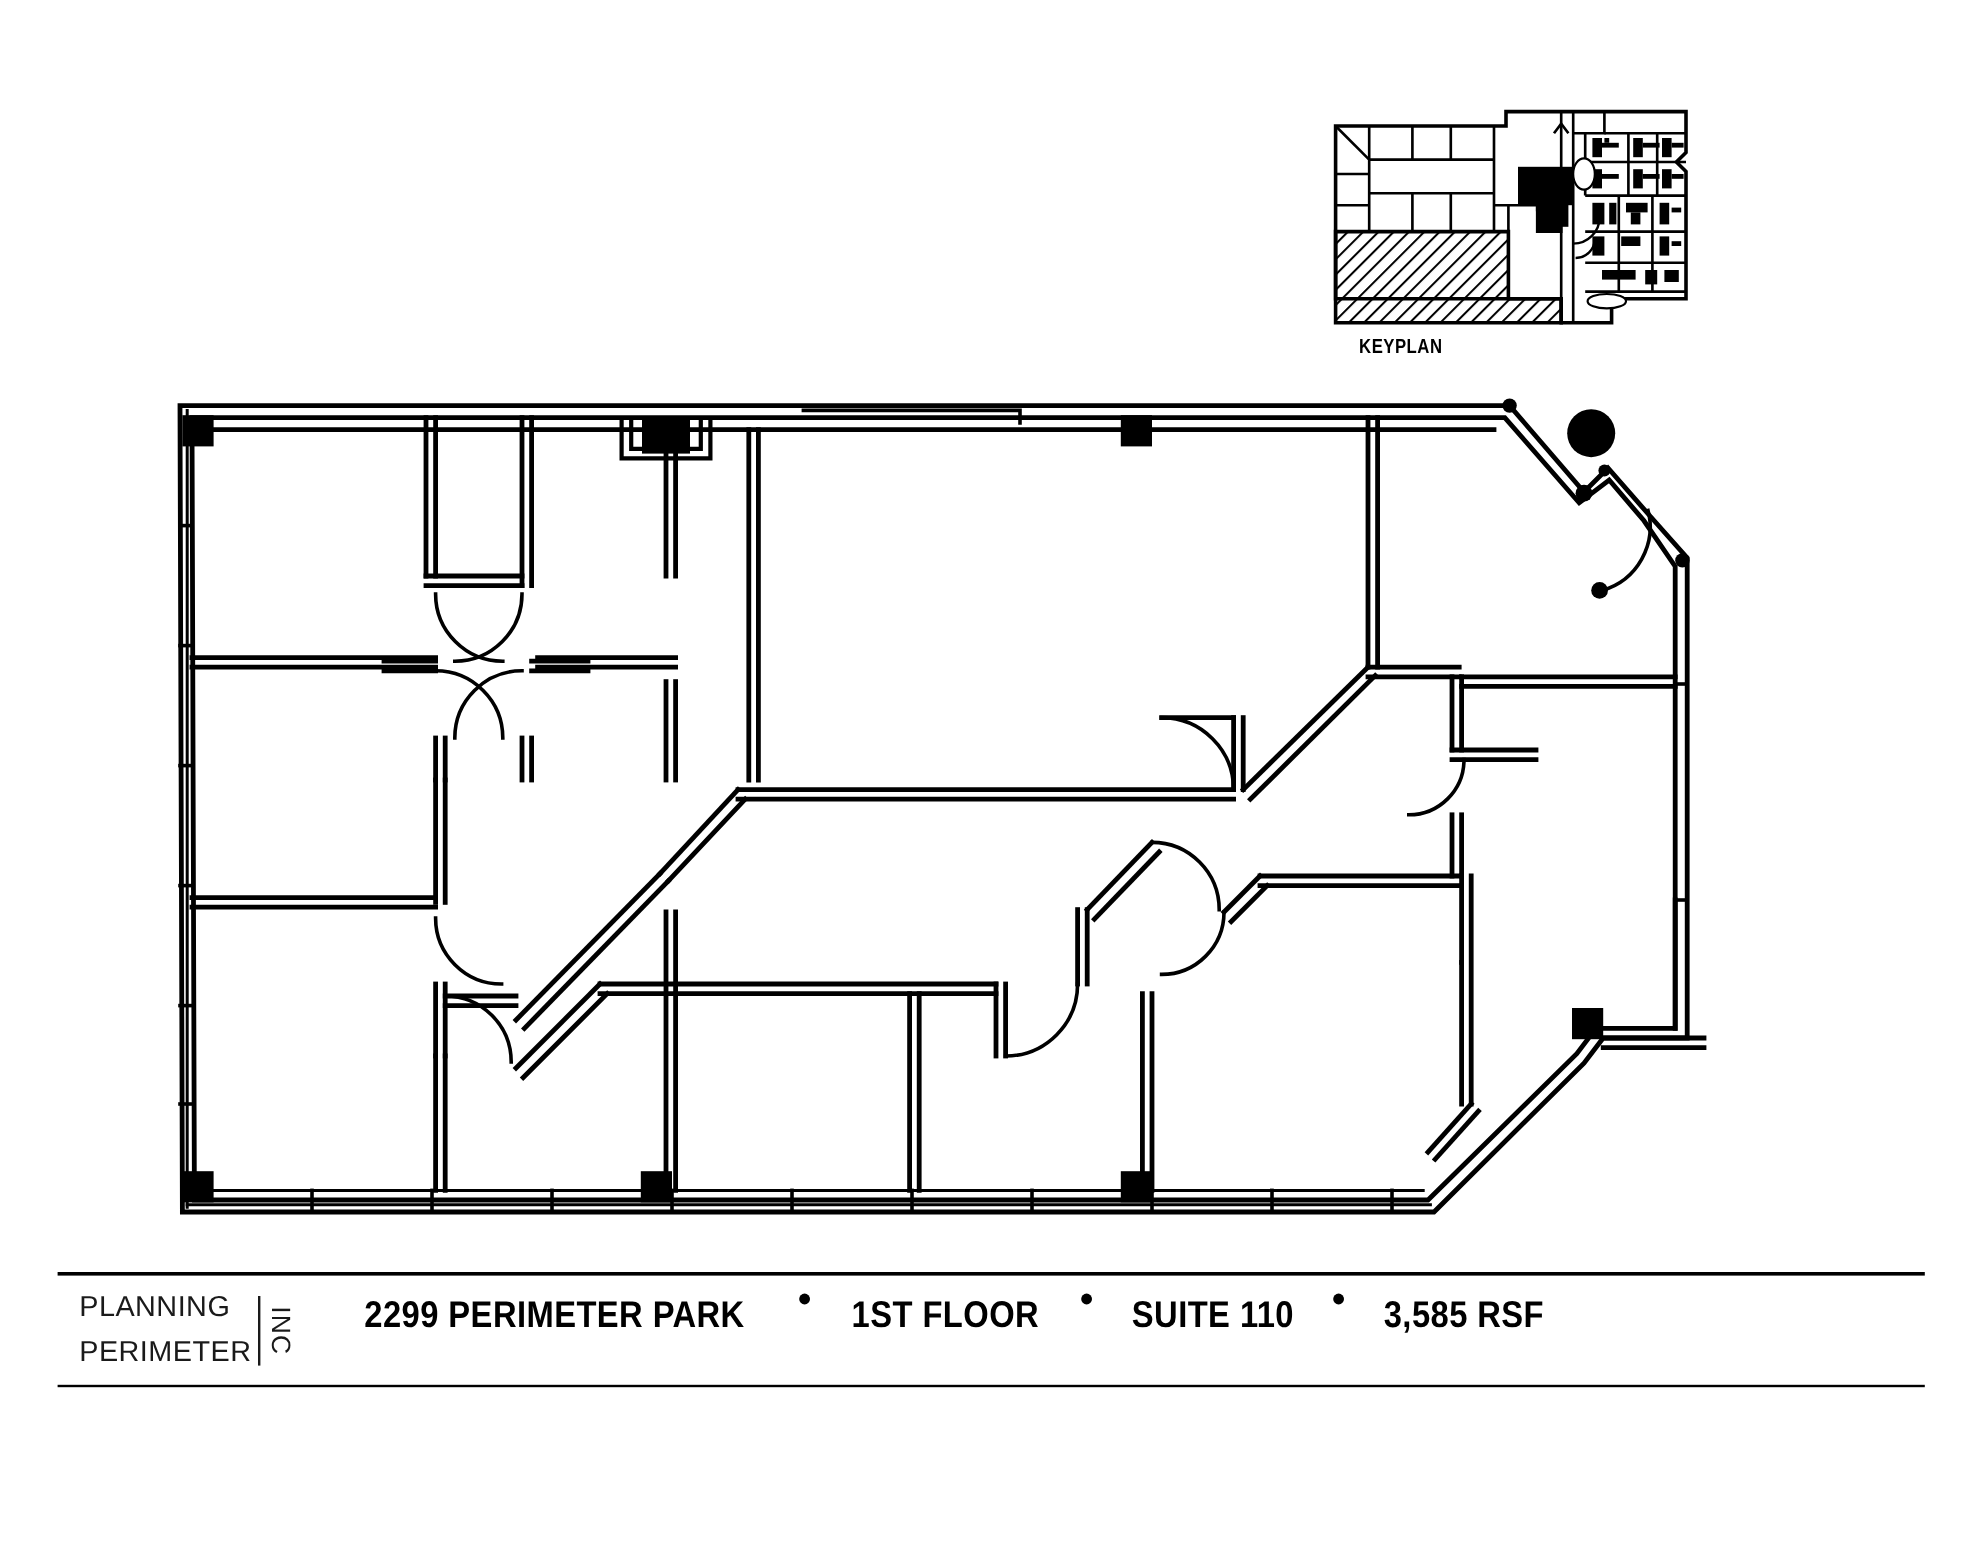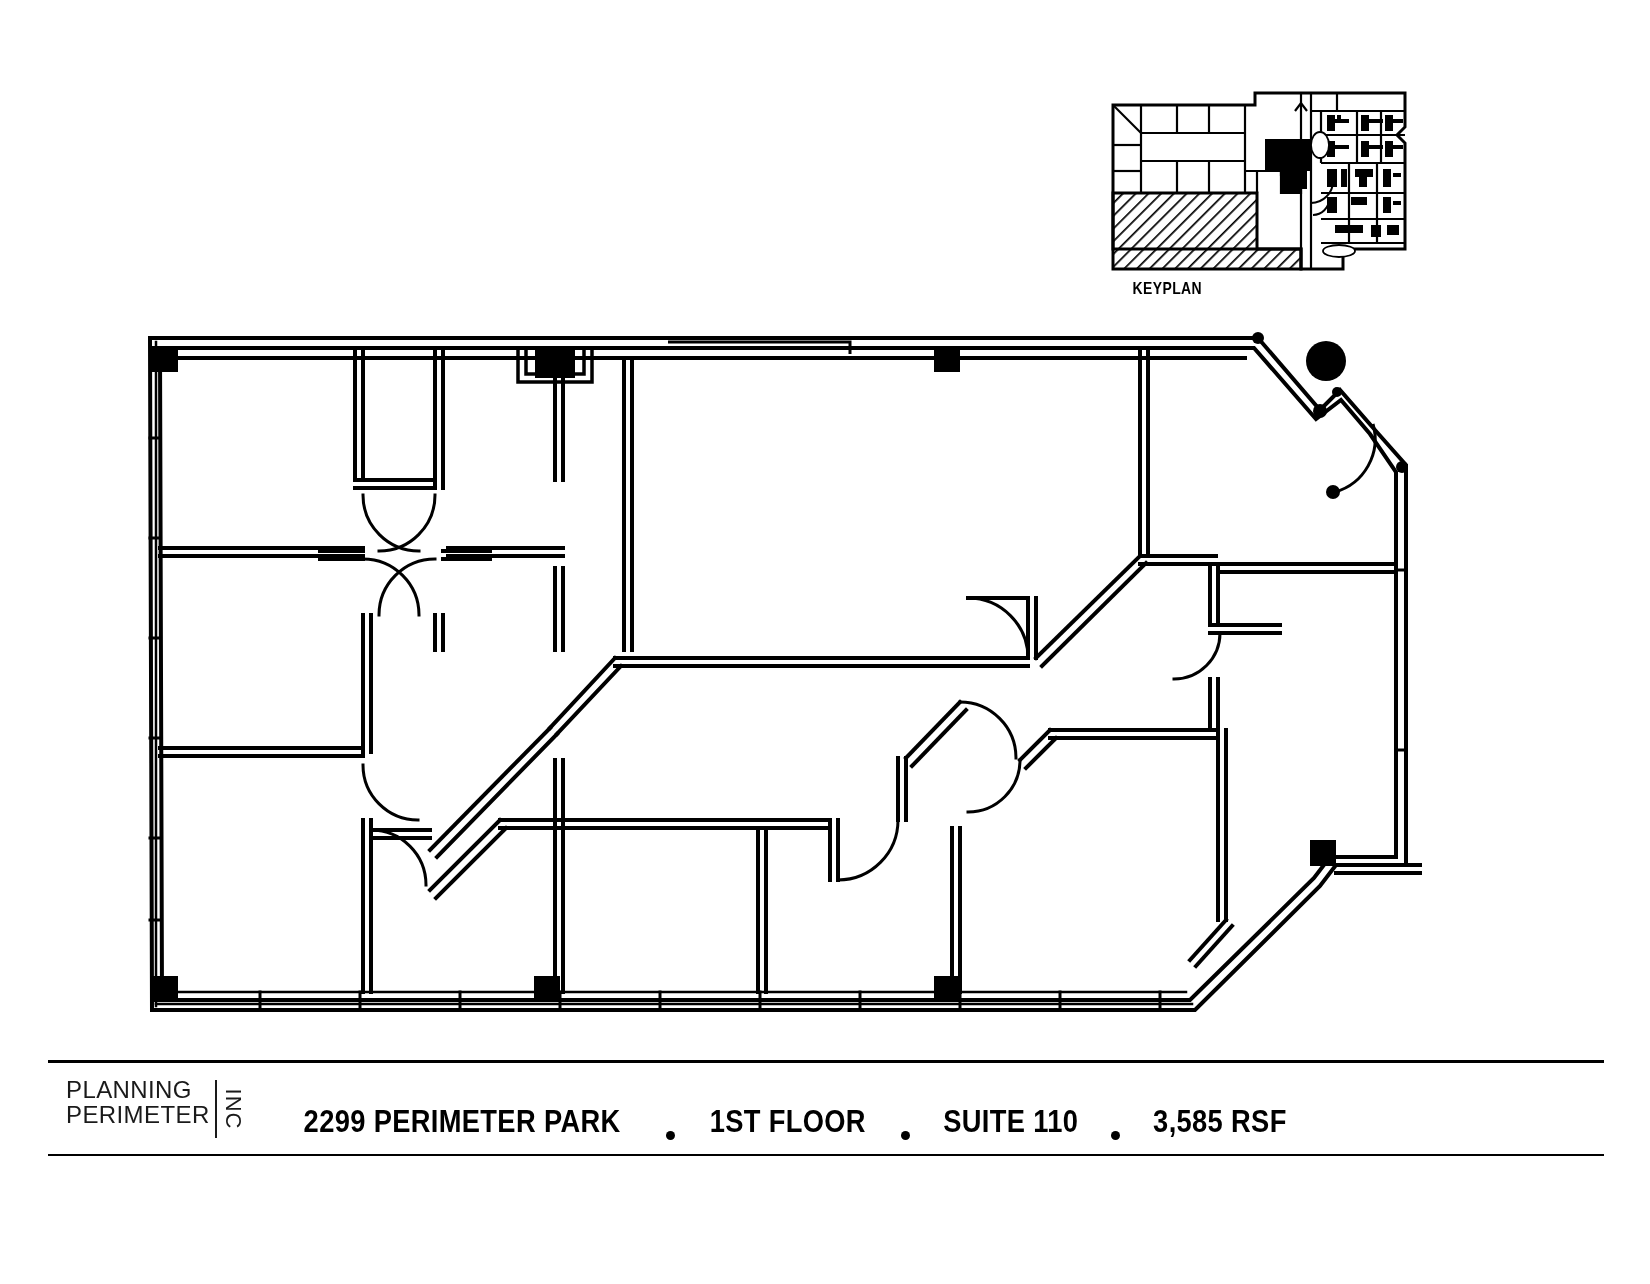--- a/index.html
+++ b/index.html
@@ -79,21 +79,21 @@
     position: absolute;
     left: 18px;
     top: 30px;
     height: 62px;
     display: flex;
     align-items: stretch;
   }
   #logo-words {
     display: flex;
     flex-direction: column;
-    justify-content: flex-start;
+    justify-content: space-between;
     line-height: 1.04;
   }
   #logo-words span {
     font-family: "Liberation Sans", sans-serif;
     font-size: 24px;
     font-weight: 400;
     letter-spacing: 0.4px;
     color: #1a1a1a;
     white-space: nowrap;
   }
@@ -118,21 +118,21 @@
     white-space: nowrap;
     display: inline-block;
   }
 
   #title-text {
     position: absolute;
     left: 234px;
     top: 30px;
     height: 62px;
     display: flex;
-    align-items: flex-end;
+    align-items: flex-start;
     gap: 0;
   }
   .title-seg {
     font-family: "Liberation Sans", sans-serif;
     font-size: 31px;
     font-weight: 700;
     letter-spacing: 0.4px;
     color: #000;
     white-space: nowrap;
     transform: scaleX(0.88);

